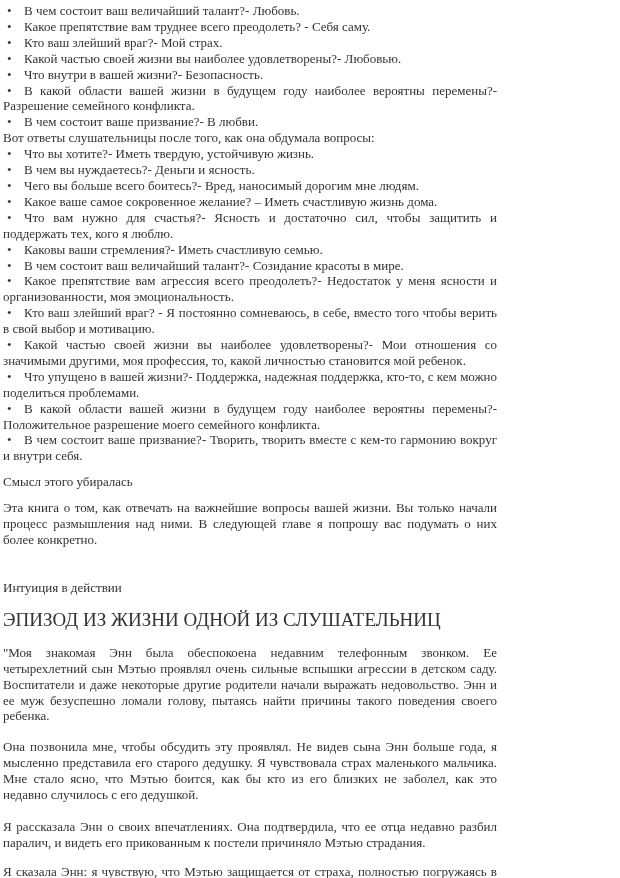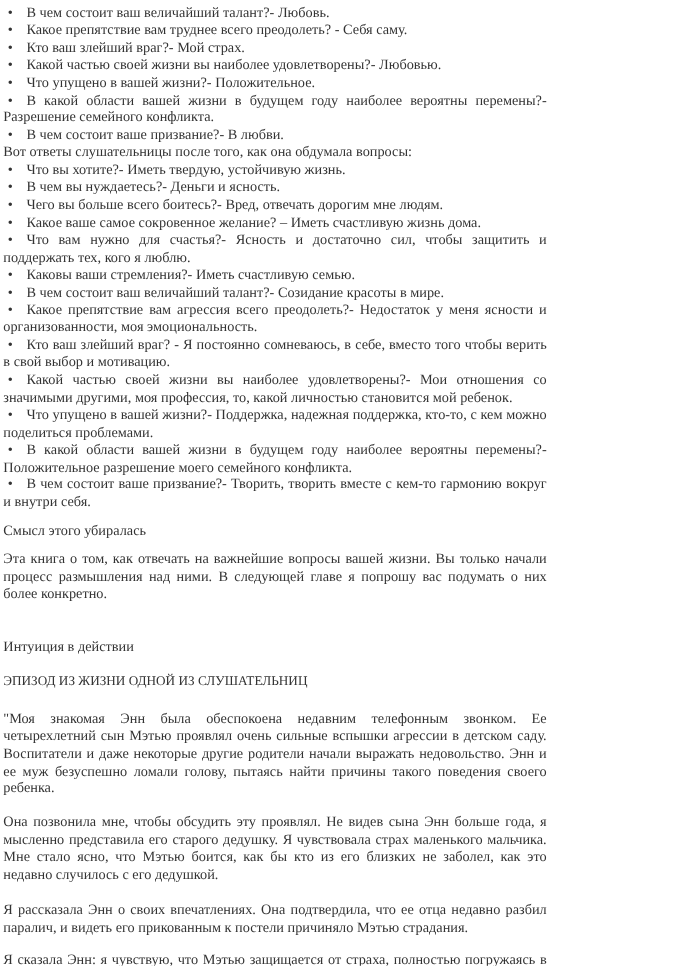--- a/index.html
+++ b/index.html
@@ -45,21 +45,21 @@
     text-align: justify;
   }
   .head-bold {
     margin-top: 32px;
     font-weight: normal;
     font-size: 13px;
     line-height: 15.9px;
   }
   .head-caps {
     margin-top: 14px;
-    font-size: 12px;
+    font-size: 19px;
     line-height: 19px;
   }
   .para-ep1 { margin-top: 16px; text-align: justify; }
   .para-ep2 { margin-top: 15px; text-align: justify; }
   .para-ep3 { margin-top: 16px; text-align: justify; }
   .para-ep4 { margin-top: 13px; text-align: justify; }
   .page-number {
     margin-top: 7px;
     text-align: center;
     font-size: 17px;
@@ -73,36 +73,36 @@
   <div>
 
       <div class="li"><span class="bullet">•</span><span>В чем состоит ваш величайший талант?- Любовь.</span></div>
 
       <div class="li"><span class="bullet">•</span><span>Какое препятствие вам  труднее всего преодолеть? - Себя саму.</span></div>
 
       <div class="li"><span class="bullet">•</span><span>Кто ваш злейший враг?- Мой страх.</span></div>
 
       <div class="li"><span class="bullet">•</span><span>Какой частью своей жизни вы наиболее удовлетворены?- Любовью.</span></div>
 
-      <div class="li"><span class="bullet">•</span><span>Что упущено в вашей жизни?- Положительное.</span></div>
+      <div class="li"><span class="bullet">•</span><span>Что внутри в вашей жизни?- Безопасность.</span></div>
 
       <div class="li"><span class="bullet">•</span><span>В какой области вашей жизни в будущем году наиболее вероятны перемены?- Разрешение семейного конфликта.</span></div>
 
       <div class="li"><span class="bullet">•</span><span>В чем состоит ваше призвание?- В любви.</span></div>
     </div>
 
   <div class="line justify">Вот ответы слушательницы после того, как она обдумала вопросы:</div>
 
   <div>
 
       <div class="li"><span class="bullet">•</span><span>Что вы хотите?- Иметь твердую, устойчивую жизнь.</span></div>
 
       <div class="li"><span class="bullet">•</span><span>В чем вы нуждаетесь?- Деньги и ясность.</span></div>
 
-      <div class="li"><span class="bullet">•</span><span>Чего вы больше всего боитесь?- Вред, отвечать дорогим  мне людям.</span></div>
+      <div class="li"><span class="bullet">•</span><span>Чего вы больше всего боитесь?- Вред, наносимый дорогим  мне людям.</span></div>
 
       <div class="li"><span class="bullet">•</span><span>Какое ваше самое сокровенное желание? – Иметь счастливую жизнь дома.</span></div>
 
       <div class="li"><span class="bullet">•</span><span>Что вам  нужно для счастья?- Ясность и достаточно сил, чтобы защитить и поддержать тех, кого я люблю.</span></div>
 
       <div class="li"><span class="bullet">•</span><span>Каковы ваши стремления?- Иметь счастливую семью.</span></div>
 
       <div class="li"><span class="bullet">•</span><span>В чем состоит ваш величайший талант?- Созидание красоты в мире.</span></div>
 
       <div class="li"><span class="bullet">•</span><span>Какое препятствие вам  агрессия всего преодолеть?- Недостаток у меня ясности и организованности, моя эмоциональность.</span></div>

